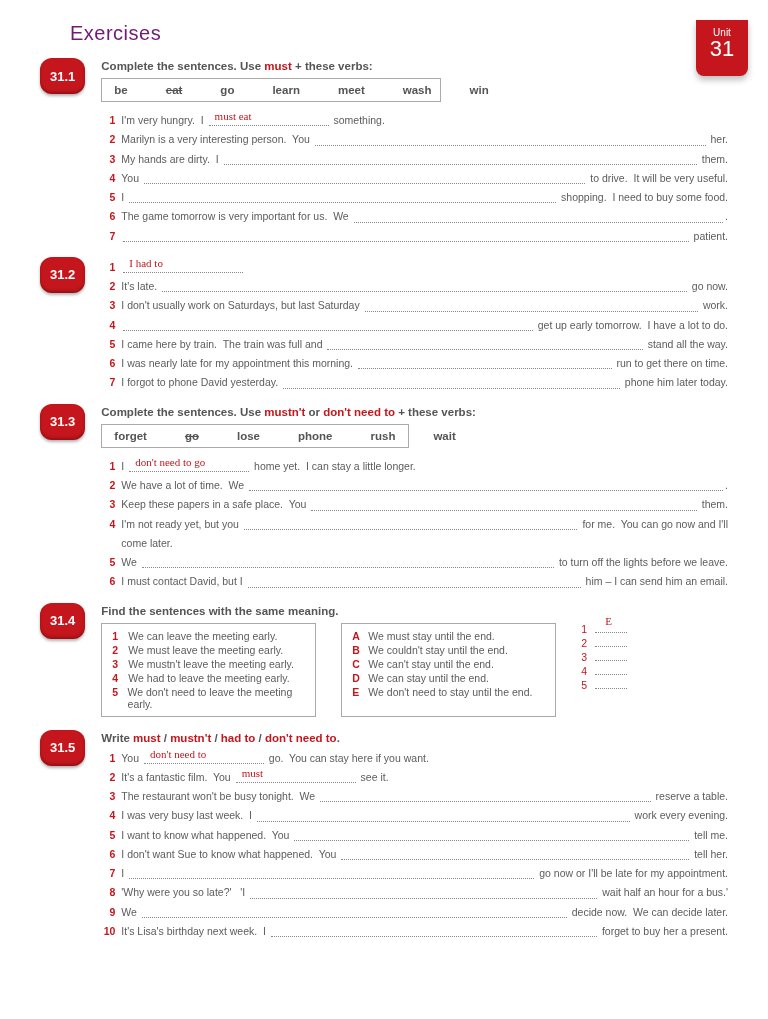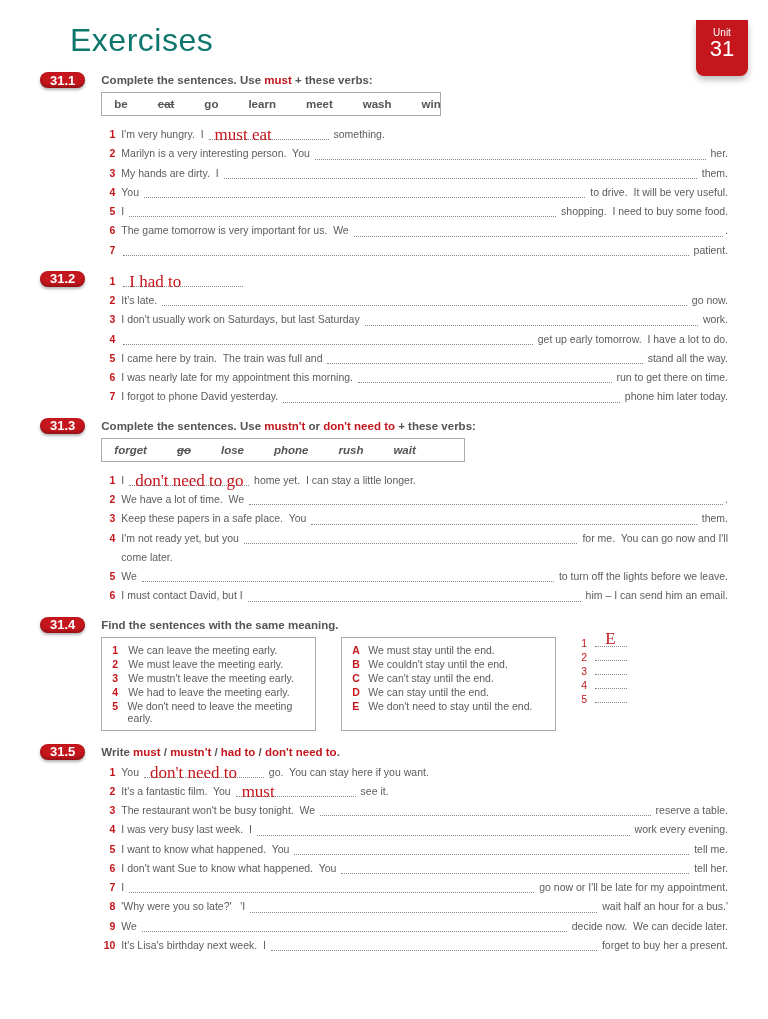--- a/index.html
+++ b/index.html
@@ -6,22 +6,22 @@
   body {
     font-family: "Segoe UI", Arial, sans-serif;
     background: #fff;
     width: 768px;
     padding: 22px 40px 40px 40px;
     color: #5c5c5c;
     font-size: 11px;
   }
   .header-row { display: flex; align-items: flex-start; position: relative; }
   .page-title {
-    color: #0f766e;
-    font-size: 32px;
+    color: #701a75;
+    font-size: 20px;
     font-weight: 400;
     letter-spacing: 0.5px;
     margin-left: 30px;
   }
   .unit-tab {
     position: absolute;
     right: -20px;
     top: -2px;
     width: 52px;
     height: 56px;
@@ -35,35 +35,35 @@
   .unit-tab .u-label { font-size: 10px; display:block; }
   .unit-tab .u-num { font-size: 22px; line-height: 22px; }
   .section { margin-top: 15px; display: flex; }
   .pill {
     background: #c4161c;
     color: #fff;
     font-weight: 700;
     font-size: 13px;
     border-radius: 12px;
     padding: 4px 10px;
-    height: 16px;
+    height: 36px;
     display: inline-flex;
     align-items: center;
     box-shadow: 0 2px 3px rgba(0,0,0,0.3), inset 0 -2px 3px rgba(0,0,0,0.25);
     flex-shrink: 0;
     margin-top: -2px;
   }
   .section-body { margin-left: 16px; flex: 1; }
   .instr { font-size: 11.5px; font-weight: 600; color: #555; margin-bottom: 6px; }
   .instr .kw { color: #c4161c; font-weight: 700; }
   .verb-box {
     border: 1px solid #aaa;
     padding: 5px 12px;
     display: flex;
-    gap: 30px;
+    gap: 38px;
     font-weight: 600;
     color: #555;
     margin-bottom: 10px;
     width: 340px;
     font-size: 11.5px;
   }
   .verb-box .struck { text-decoration: line-through; }
   .lines { display: flex; flex-direction: column; gap: 3px; }
   .line { display: flex; align-items: baseline; font-size: 10.5px; color: #5c5c5c; line-height: 1.55; }
   .line .num { color: #c4161c; font-weight: 600; width: 14px; flex-shrink:0; text-align:right; margin-right:6px; }
@@ -73,21 +73,21 @@
     min-width: 30px;
     border-bottom: 1px dotted #888;
     height: 10px;
     align-self: flex-end;
     margin: 0 2px 2px 2px;
   }
   .gap-fixed { width: 120px; flex: 0 0 120px; border-bottom: 1px dotted #888; height:10px; margin:0 2px 2px 2px; align-self:flex-end; position:relative; }
   .hand {
     font-family: "Segoe Script", "Comic Sans MS", cursive;
     color: #c4161c;
-    font-size: 17px;
+    font-size: 11px;
     position: absolute;
     top: -8px;
     left: 6px;
     white-space: nowrap;
   }
   
   .match-row { display: flex; gap: 25px; }
   .match-box {
     border: 1px solid #aaa;
     padding: 6px 10px;
@@ -226,21 +226,21 @@
       </div>
   </div>
 </div>
 
 <div class="section">
   <div class="pill">31.3</div>
   <div class="section-body">
     <div class="instr">
       <span>Complete the sentences.  Use </span><span class="kw">mustn't</span><span> or </span><span class="kw">don't need to</span><span> + these verbs:</span>
     </div>
-    <div class="verb-box" id="vb3" style="width:364px;font-style:italic;">
+    <div class="verb-box" id="vb3" style="width:308px;">
         <span>forget</span>
         <span class="struck">go</span>
         <span>lose</span>
         <span>phone</span>
         <span>rush</span>
         <span>wait</span>
       </div>
     <div class="lines" id="l3">
         <div class="line">
           <span class="num">1</span>

